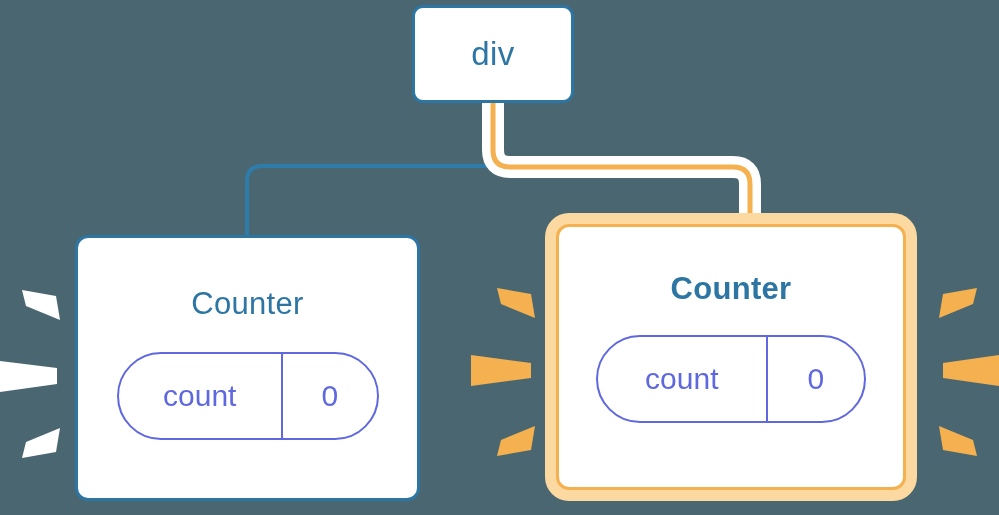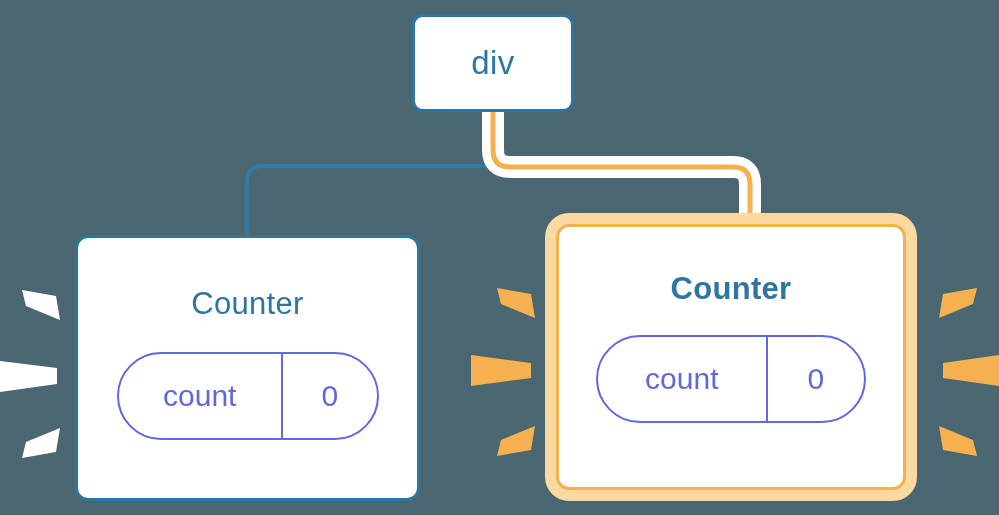--- a/index.html
+++ b/index.html
@@ -42,21 +42,20 @@
   }
 
   .node-div {
     left: 412px;
     top: 5px;
     width: 162px;
     height: 98px;
     border: 3px solid #2d76a4;
     border-radius: 11px;
     justify-content: center;
-    margin-top: 9px;
   }
   .node-div .node-title {
     font-size: 33px;
     color: #2d76a4;
     letter-spacing: 0.5px;
   }
 
   .node-counter-a {
     left: 75px;
     top: 235px;

